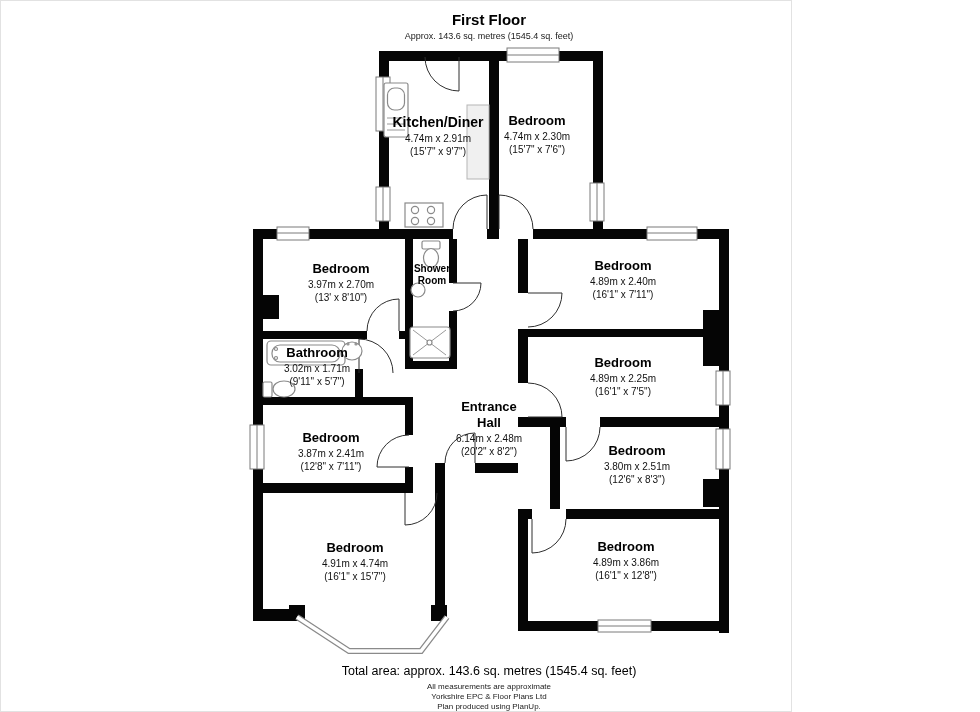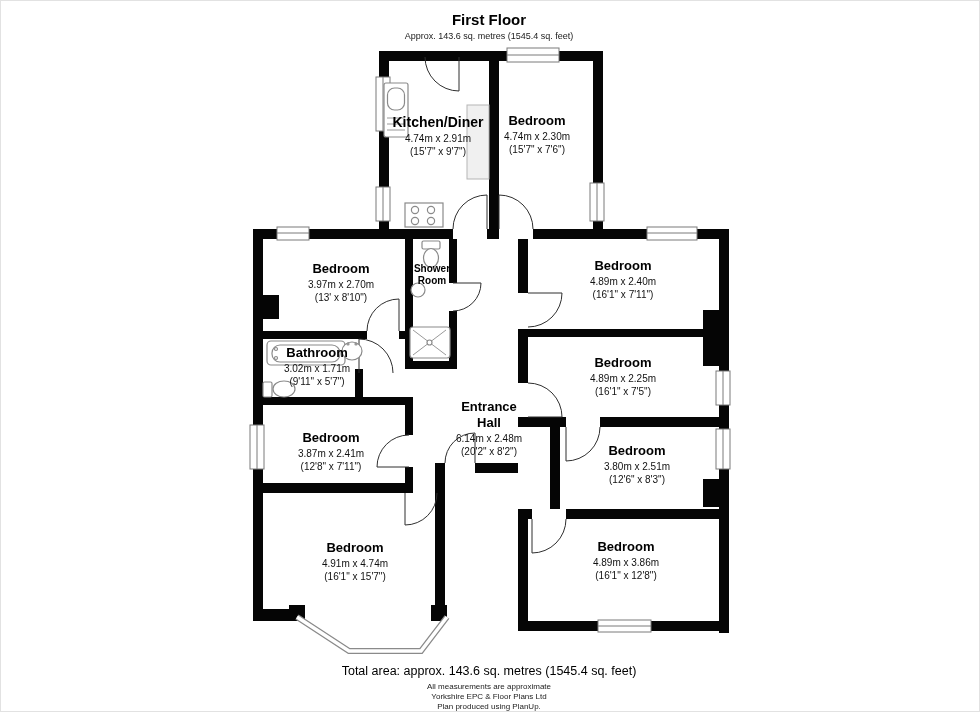--- a/index.html
+++ b/index.html
@@ -1,16 +1,16 @@
 <!DOCTYPE html>
 <html><head>
 <meta charset="utf-8">
 <style>
   html,body{margin:0;padding:0;background:#fff;}
-  .page{position:relative;width:980px;height:712px;background:#fff;border:1px solid #e2e2e2;box-sizing:border-box;font-family:"Liberation Sans",sans-serif;}
+  .page{position:relative;width:792px;height:712px;background:#fff;border:1px solid #e2e2e2;box-sizing:border-box;font-family:"Liberation Sans",sans-serif;}
   svg{display:block;}
   text{font-family:"Liberation Sans",sans-serif;fill:#000;}
   .title{font-size:15px;font-weight:bold;}
   .subtitle{font-size:9px;fill:#1a1a1a;}
   .room-name{font-size:13px;font-weight:bold;}
   .room-name-lg{font-size:14px;font-weight:bold;}
   .room-name-sm{font-size:10px;font-weight:bold;}
   .room-dims{font-size:10px;fill:#111;}
   .total{font-size:12.5px;}
   .note{font-size:8px;fill:#222;}

